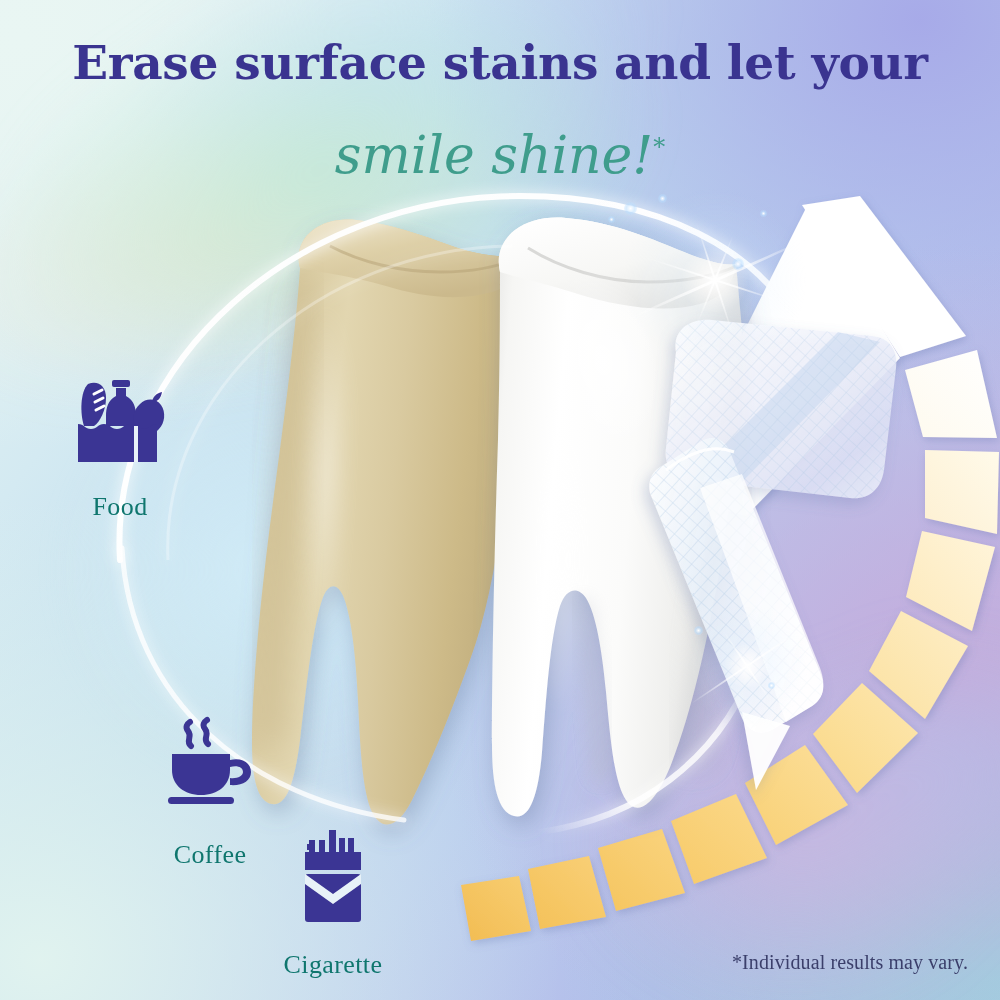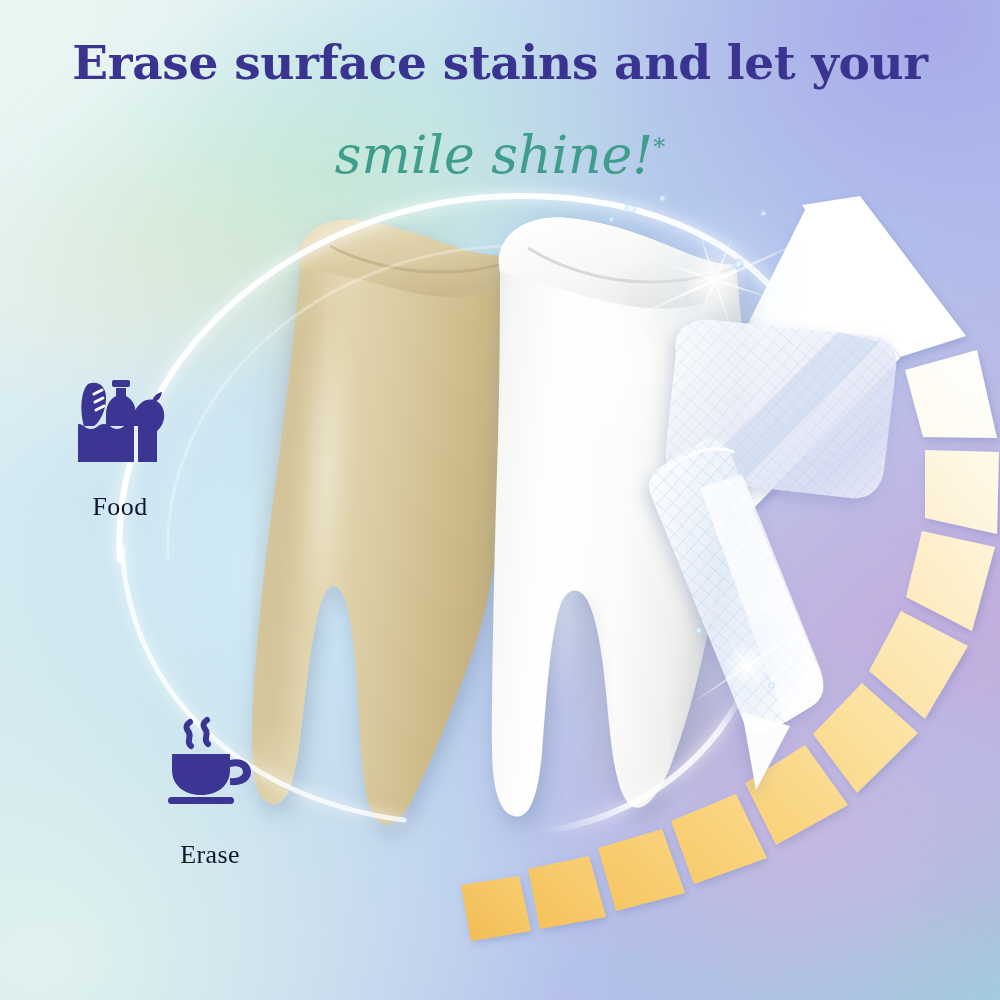--- a/index.html
+++ b/index.html
@@ -97,21 +97,21 @@
     font-size:20px; color:#3b3f6b; letter-spacing:.1px;
   }
 
   
   .cause{ position:absolute; width:170px; text-align:center; }
   .cause .glyph{ display:block; height:110px; }
   .cause .glyph svg{ display:block; margin:0 auto; }
   .cause .lbl{
     display:block; margin-top:14px;
     font-family:"Liberation Serif", serif;
-    font-size:26px; color:#0f172a; letter-spacing:.4px;
+    font-size:26px; color:#0f766e; letter-spacing:.4px;
   }
   #cause-0{ left:35px;  top:368px; }
   #cause-1{ left:45px;  top:552px; }
   #cause-2{ left:125px; top:716px; }
   #cause-3{ left:248px; top:826px; }
 </style>
 </head>
 <body>
 
 <div id="stage">
@@ -494,18 +494,42 @@
           <path d="M33 30 c-6 -5 2 -9 -3 -15 c-3 -4 -1 -7 2 -9"></path>
           <path d="M50 28 c-6 -5 2 -9 -3 -15 c-3 -4 -1 -7 2 -9"></path>
         </g>
         <g fill="#3b3594">
           <path d="M14 38 l58 0 l0 16 c0 15 -12 25 -29 25 c-17 0 -29 -10 -29 -25 Z"></path>
           <path d="M72 44 c12 -3 21 3 21 12 c0 9 -9 14 -21 13 l0 -7 c7 1 13 -2 13 -6 c0 -5 -6 -7 -13 -5 Z"></path>
           <rect x="10" y="81" width="66" height="7" rx="3.5"></rect>
         </g>
       </svg>
     </span>
-    <span class="lbl">Erase</span>
+    <span class="lbl">Coffee</span>
   </div>
 
-
+  <div class="cause" id="cause-3">
+    <span class="glyph">
+      <svg width="104" height="104" viewBox="0 0 104 104">
+        <g fill="#3b3594">
+
+          <rect x="48" y="4" width="7" height="30"></rect>
+          <rect x="58" y="12" width="6" height="22"></rect>
+          <rect x="67" y="12" width="6" height="22"></rect>
+          <rect x="38" y="14" width="6" height="20"></rect>
+          <rect x="28" y="14" width="6" height="20"></rect>
+          <path d="M26 18 l6 0 l0 6 l-6 0 Z" fill="#3b3594"></path>
+
+          <path d="M24 26 l56 0 l0 18 l-56 0 Z"></path>
+          <rect x="24" y="26" width="56" height="3" fill="#3b3594"></rect>
+
+          <rect x="24" y="48" width="56" height="48" rx="3"></rect>
+
+          <path d="M24 48 l28 20 l28 -20 l0 10 l-28 20 l-28 -20 Z" fill="#e8f2f8"></path>
+        </g>
+      </svg>
+    </span>
+    <span class="lbl">Cigarette</span>
+  </div>
+
+  <div class="footnote">*Individual results may vary.</div>
 
 </div>
 
 </body></html>

